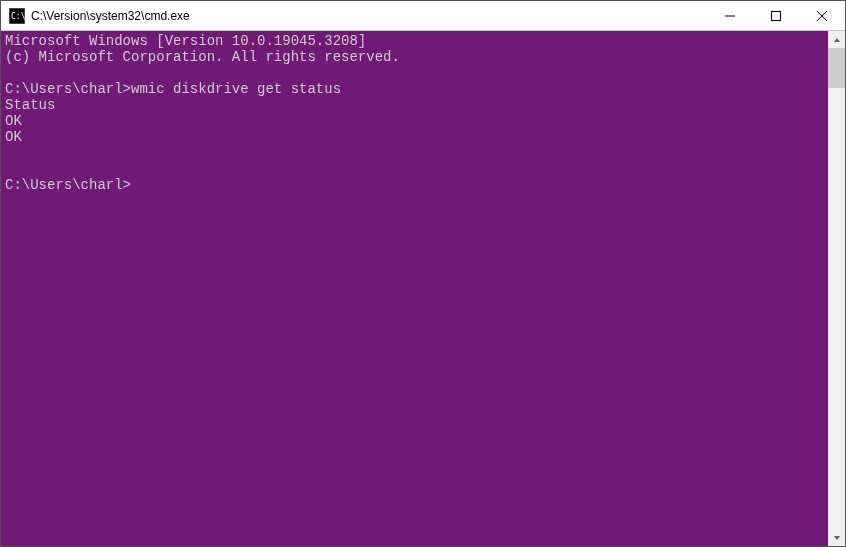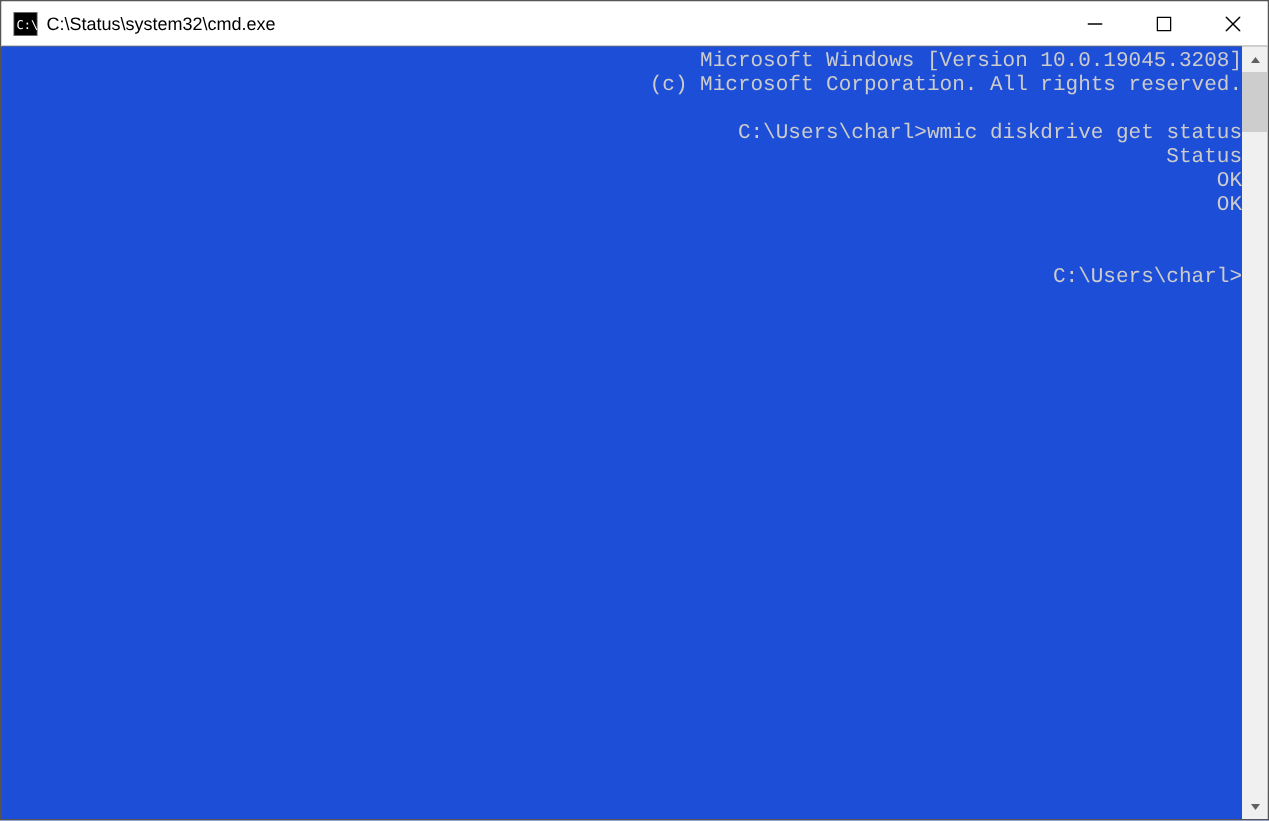--- a/index.html
+++ b/index.html
@@ -64,29 +64,28 @@
       height: 10px;
     }
     .terminal-area {
       flex: 1;
       display: flex;
       background: #000;
       position: relative;
     }
     .terminal {
       flex: 1;
-      background: #1d4ed8;
+      background: #701a75;
       color: #ccc;
       font-family: Consolas, "Courier New", monospace;
       font-size: 14px;
       line-height: 16px;
       padding: 2px 0 2px 4px;
       white-space: pre;
       overflow: hidden;
-      text-align: right;
     }
     .terminal-line {
       min-height: 16px;
     }
     .scrollbar {
       width: 17px;
       background: #f0f0f0;
       position: relative;
       display: flex;
       flex-direction: column;
@@ -121,21 +120,21 @@
 <body>
 
 <div class="window">
   <div class="titlebar">
     <span class="title-icon">
       <svg viewBox="0 0 16 16">
         <rect x="0" y="0" width="16" height="16" fill="#000" stroke="#888" stroke-width="1"></rect>
         <text x="2" y="11" font-size="8" fill="#fff" font-family="monospace">C:\</text>
       </svg>
     </span>
-    <span class="title-text">C:\Status\system32\cmd.exe</span>
+    <span class="title-text">C:\Version\system32\cmd.exe</span>
     <div class="window-controls">
       <div class="ctrl-btn">
         <svg viewBox="0 0 10 10">
             <line x1="0" y1="5" x2="10" y2="5" stroke="#000" stroke-width="1"></line>
           </svg>
       </div>
       <div class="ctrl-btn">
         <svg viewBox="0 0 10 10">
             <rect x="0.5" y="0.5" width="9" height="9" fill="none" stroke="#000" stroke-width="1"></rect>
           </svg>

